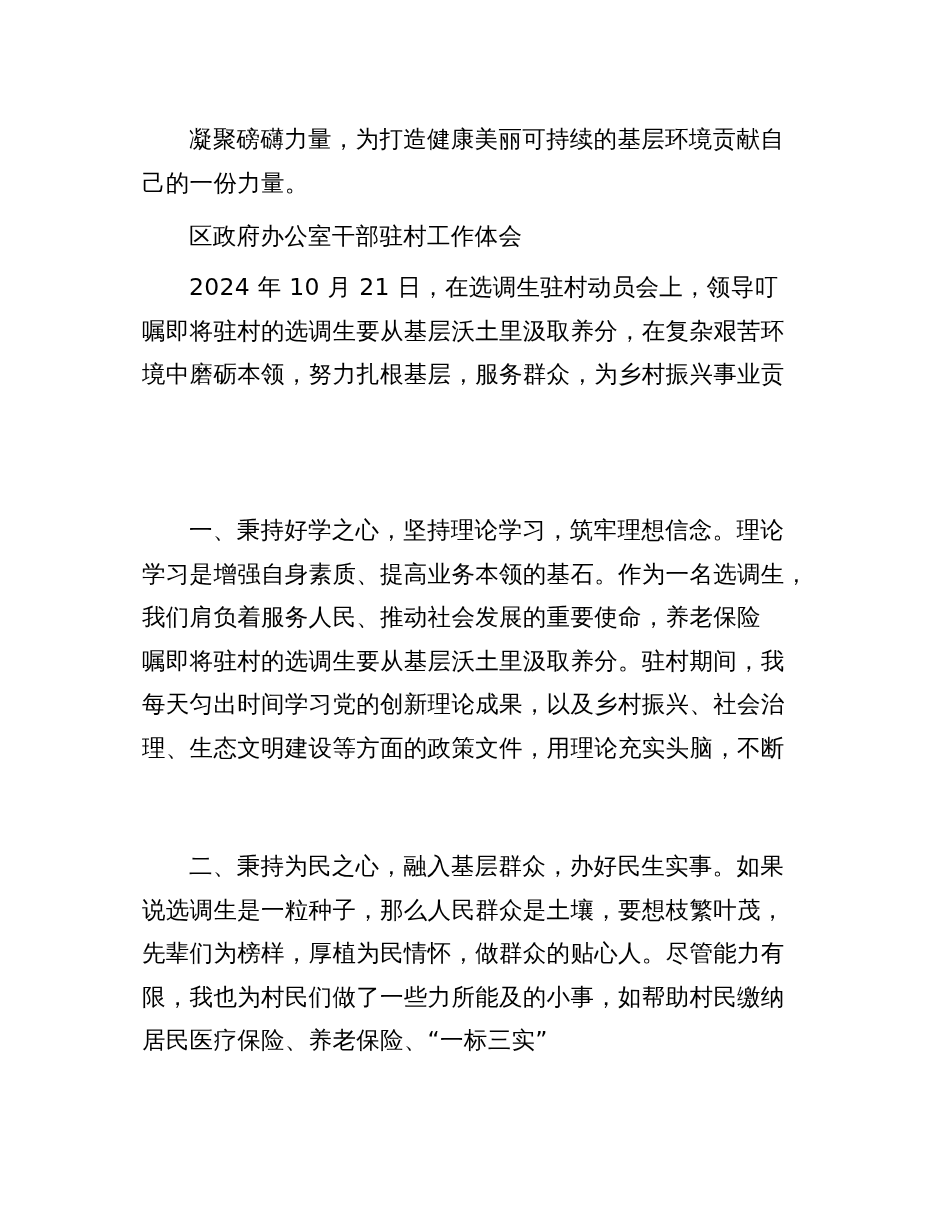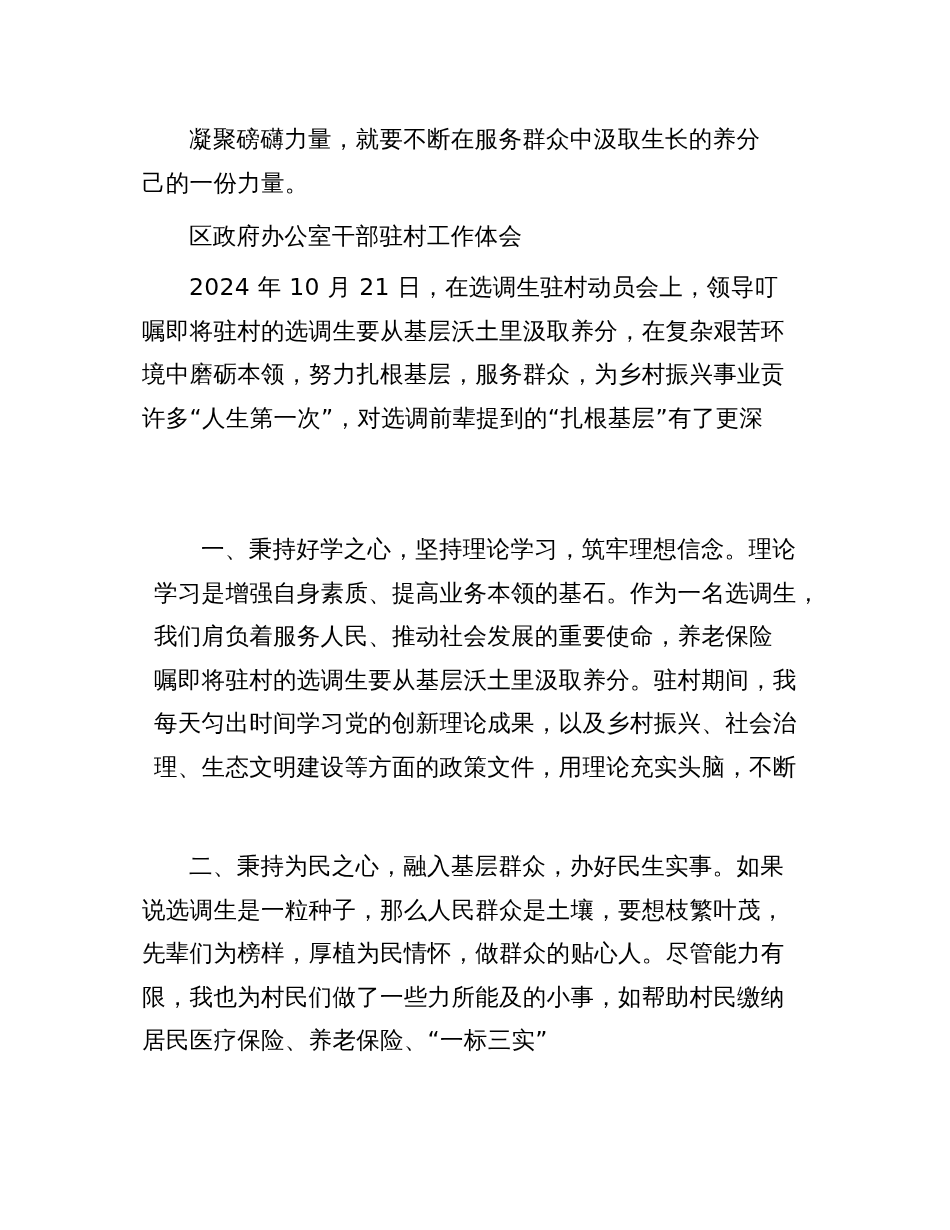--- a/index.html
+++ b/index.html
@@ -27,36 +27,35 @@
     height: 43.5px;
   }
   .first { padding-left: 47px; }
 </style>
 </head>
 <body>
 
 <div class="page">
 
   <div style="position:absolute; top:0;">
-    <span class="line first">凝聚磅礴力量，就要不断在服务群众中汲取生长的养分</span>
+    <span class="line first">凝聚磅礴力量，为打造健康美丽可持续的基层环境贡献自</span>
     <span class="line">己的一份力量。</span>
   </div>
 
   <div style="position:absolute; top:97px;">
     <span class="line first">区政府办公室干部驻村工作体会</span>
   </div>
 
   <div style="position:absolute; top:148px;">
     <span class="line first">2024 年 10 月 21 日，在选调生驻村动员会上，领导叮</span>
     <span class="line">嘱即将驻村的选调生要从基层沃土里汲取养分，在复杂艰苦环</span>
     <span class="line">境中磨砺本领，努力扎根基层，服务群众，为乡村振兴事业贡</span>
-    <span class="line">许多“人生第一次”，对选调前辈提到的“扎根基层”有了更深</span>
   </div>
 
-  <div style="position:absolute; top:410px;margin-left:12px;">
+  <div style="position:absolute; top:391px;">
     <span class="line first">一、秉持好学之心，坚持理论学习，筑牢理想信念。理论</span>
     <span class="line">学习是增强自身素质、提高业务本领的基石。作为一名选调生，</span>
     <span class="line">我们肩负着服务人民、推动社会发展的重要使命，养老保险</span>
     <span class="line">嘱即将驻村的选调生要从基层沃土里汲取养分。驻村期间，我</span>
     <span class="line">每天匀出时间学习党的创新理论成果，以及乡村振兴、社会治</span>
     <span class="line">理、生态文明建设等方面的政策文件，用理论充实头脑，不断</span>
   </div>
 
   <div style="position:absolute; top:727px;">
     <span class="line first">二、秉持为民之心，融入基层群众，办好民生实事。如果</span>

